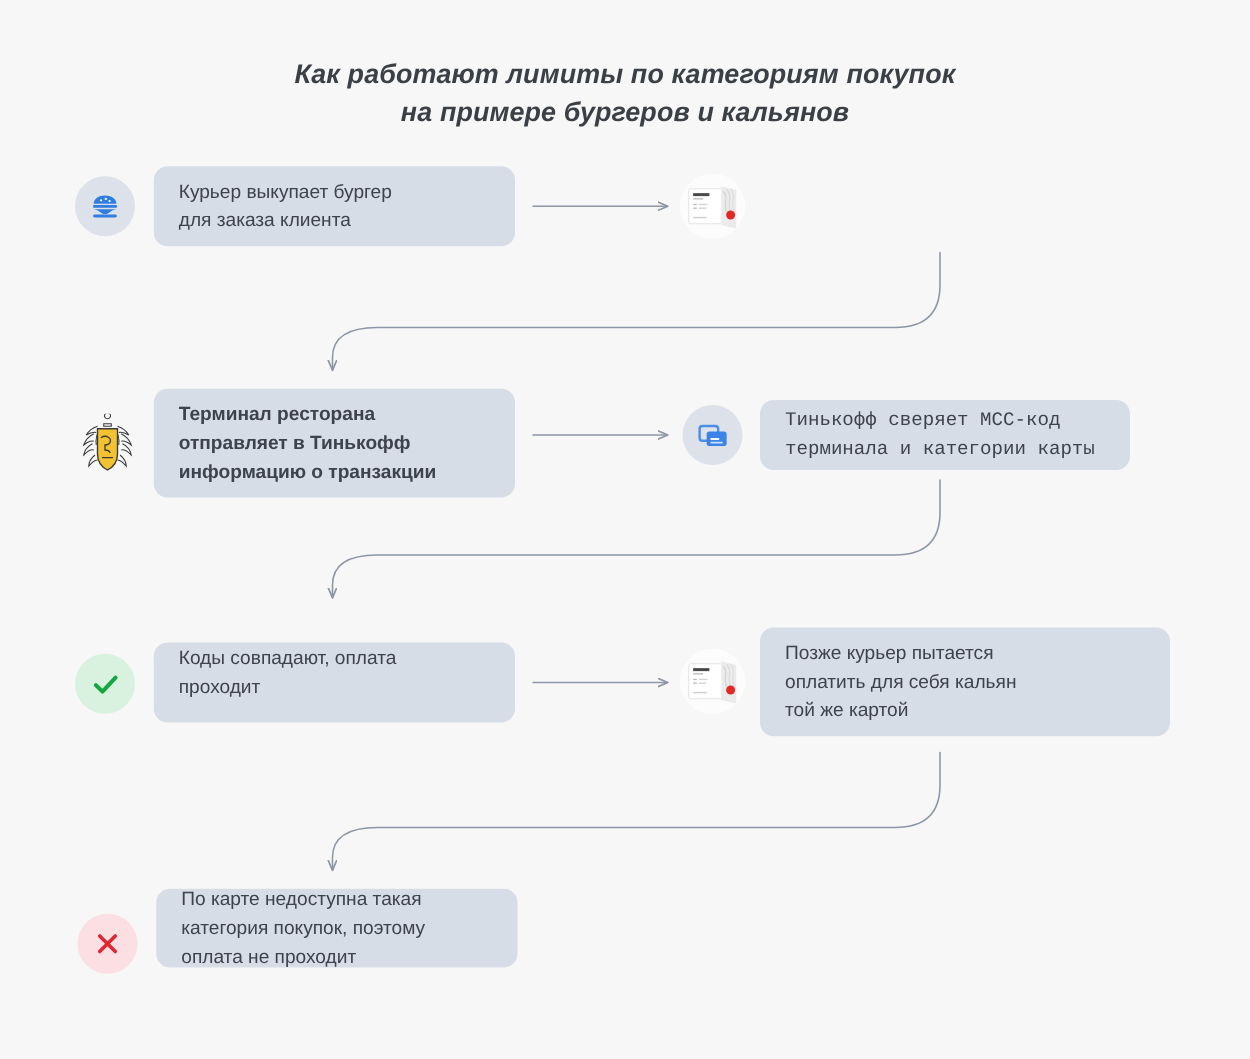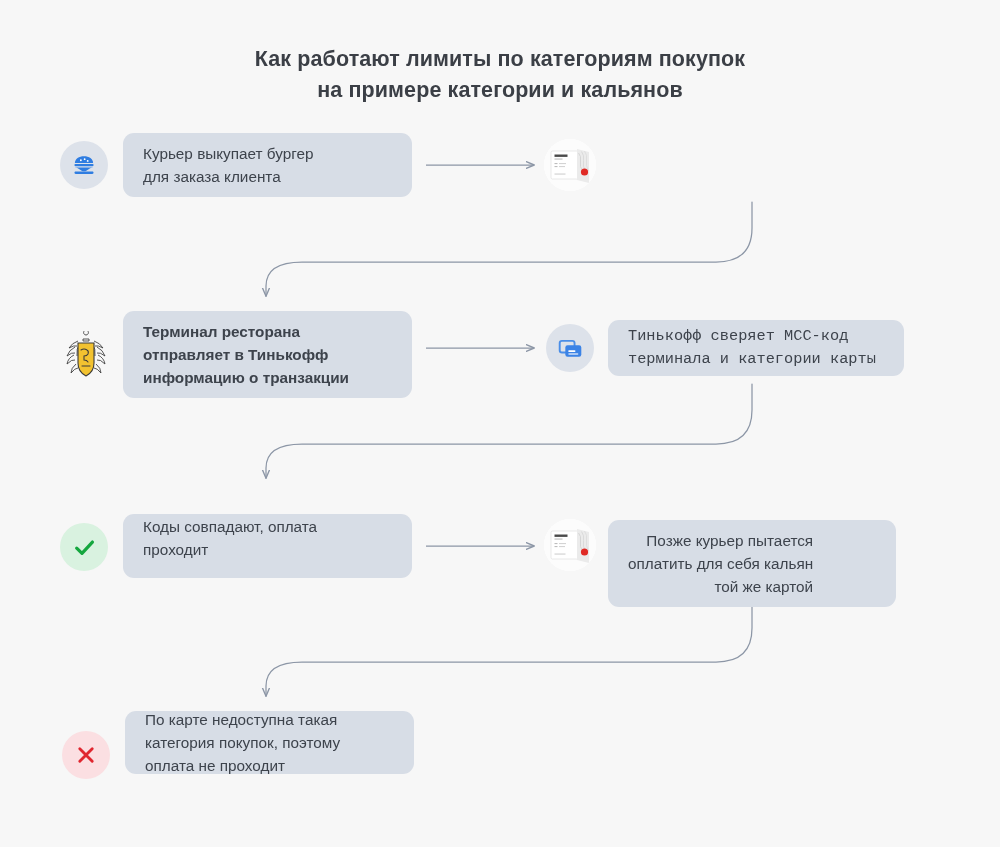--- a/index.html
+++ b/index.html
@@ -27,20 +27,21 @@
     position: absolute;
     left: 0;
     top: 44px;
     width: 1000px;
     text-align: center;
     font-size: 21.5px;
     line-height: 31px;
     font-weight: 700;
     color: #3b3f46;
     letter-spacing: 0.1px;
+    font-style: italic;
   }
   .title .line {
     display: block;
   }
 
   
   .box {
     position: absolute;
     background: #d7dde6;
     border-radius: 11px;
@@ -91,21 +92,21 @@
     pointer-events: none;
   }
 </style>
 </head>
 <body>
 
 <div id="stage">
 
   <div class="title">
     <span class="line">Как работают лимиты по категориям покупок</span>
-    <span class="line">на примере категории и кальянов</span>
+    <span class="line">на примере бургеров и кальянов</span>
   </div>
 
   <svg id="wires" viewBox="0 0 1000 847" xmlns="http://www.w3.org/2000/svg">
     <defs>
       <marker id="ah" markerWidth="9" markerHeight="9" refX="6.2" refY="3.1" orient="auto" markerUnits="strokeWidth">
         <path d="M0,0.4 L6.4,3.1 L0,5.8" fill="none" stroke="#8c96a6" stroke-width="1.1" stroke-linecap="round" stroke-linejoin="round"></path>
       </marker>
       <marker id="ahd" markerWidth="9" markerHeight="9" refX="6.2" refY="3.1" orient="auto" markerUnits="strokeWidth">
         <path d="M0,0.4 L6.4,3.1 L0,5.8" fill="none" stroke="#8c96a6" stroke-width="1.1" stroke-linecap="round" stroke-linejoin="round"></path>
       </marker>
@@ -240,21 +241,21 @@
           <path d="M33 10 L45 13 L45 44 L33 41 Z" fill="#ebebeb"></path>
           <path d="M34.5 14 q3 3 2 8 q-1 6 2 10" fill="none" stroke="#d2d2d2" stroke-width="0.9"></path>
           <path d="M37.5 12.5 q3 4 2 9 q-1 6 2 11" fill="none" stroke="#d8d8d8" stroke-width="0.9"></path>
           <path d="M40.5 12 q3 4 2 9 q-1 6 2 11" fill="none" stroke="#dddddd" stroke-width="0.9"></path>
           <circle cx="40.5" cy="33" r="3.6" fill="#e02a25"></circle>
         </g>
       </svg>
     </div>
   </div>
 
-  <div class="box" style="left:608px; top:520px; width:288px; height:87px;text-align:right;">
+  <div class="box" style="left:608px; top:502px; width:328px; height:87px;">
     <span class="box-text">Позже курьер пытается
 оплатить для себя кальян
 той же картой</span>
   </div>
 
   <div class="badge badge-red" style="left:62px; top:731px; width:48px; height:48px;">
     <svg width="22" height="22" viewBox="0 0 24 24">
       <path d="M5.2 5.2 L18.8 18.8 M18.8 5.2 L5.2 18.8" fill="none" stroke="#e0262f" stroke-width="3.1" stroke-linecap="round"></path>
     </svg>
   </div>

